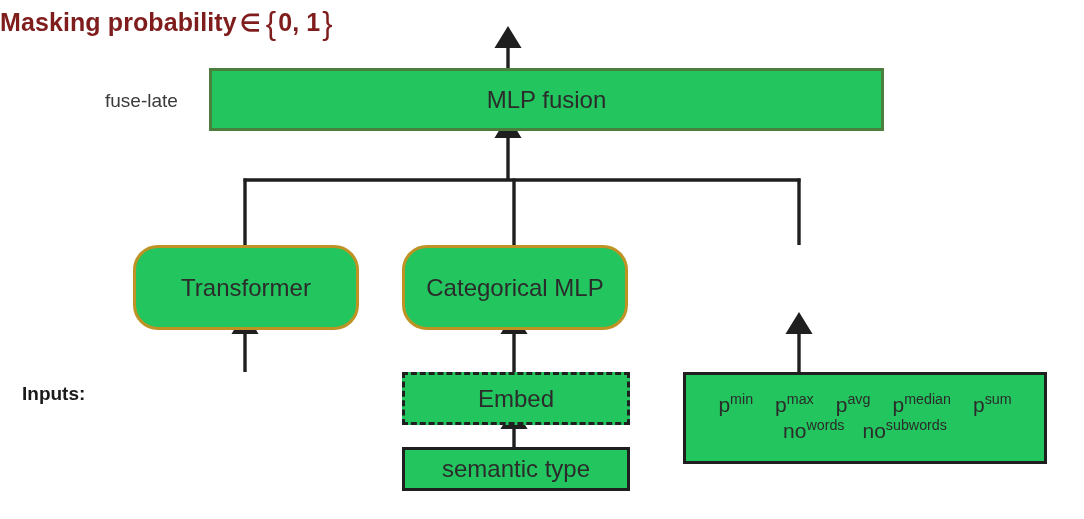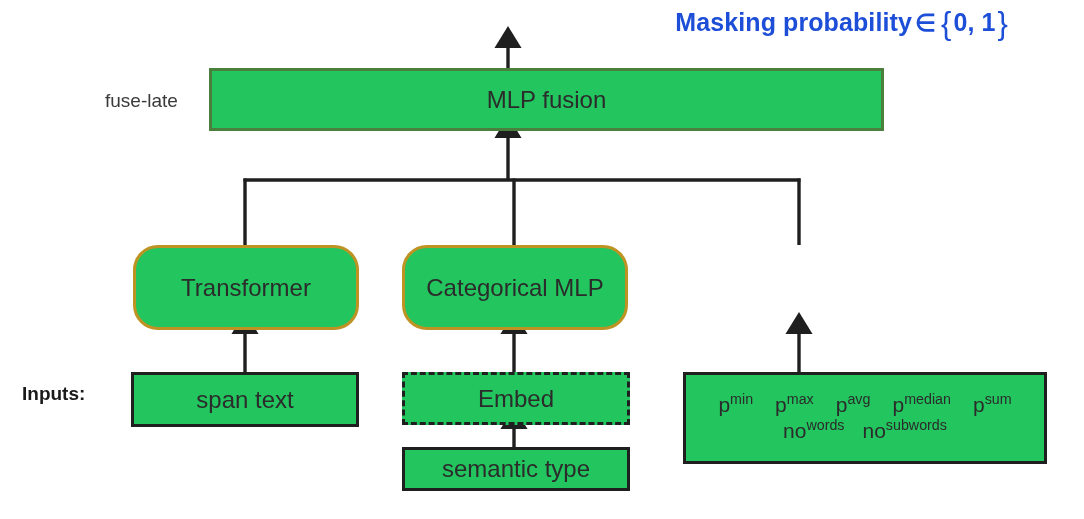--- a/index.html
+++ b/index.html
@@ -26,24 +26,24 @@
     height: 519px;
     pointer-events: none;
   }
 
   
   .title {
     position: absolute;
     left: 0;
     top: 6px;
     width: 1010px;
-    text-align: right;
+    text-align: left;
     font-size: 25px;
     font-weight: bold;
-    color: #1d4ed8;
+    color: #7f1d1d;
     letter-spacing: 0.1px;
     white-space: nowrap;
   }
   .title .setsym { font-weight: bold; font-size: 24px; padding: 0 3px; }
   .title .brace { font-weight: 500; font-size: 31px; vertical-align: -3px; padding: 0 2px; }
 
   .side-label {
     position: absolute;
     font-size: 19px;
     color: #3a3a3a;
@@ -143,23 +143,20 @@
     <span>MLP fusion</span>
   </div>
 
   <div class="box box-gold" style="left:133px; top:245px; width:226px; height:85px;">
     <span>Transformer</span>
   </div>
   <div class="box box-gold" style="left:402px; top:245px; width:226px; height:85px;">
     <span>Categorical MLP</span>
   </div>
 
-  <div class="box box-solid" style="left:131px; top:372px; width:228px; height:55px;">
-    <span>span text</span>
-  </div>
 
   <div class="box box-dashed" style="left:402px; top:372px; width:228px; height:53px;">
     <span>Embed</span>
   </div>
 
   <div class="box box-solid" style="left:402px; top:447px; width:228px; height:44px;">
     <span>semantic type</span>
   </div>
 
   <div class="box box-solid" style="left:683px; top:372px; width:364px; height:92px;">

